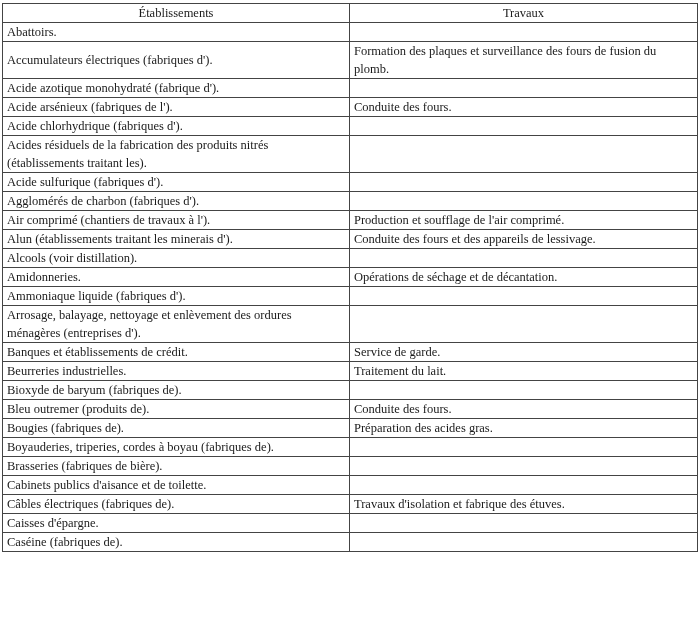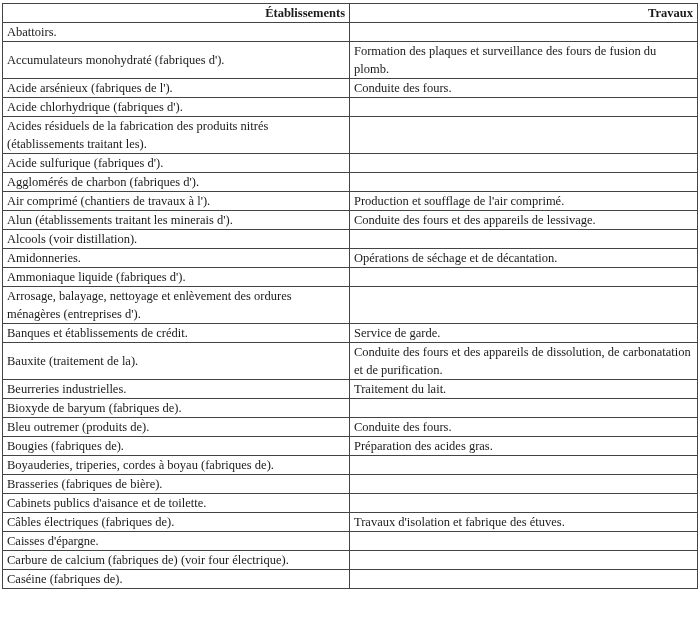--- a/index.html
+++ b/index.html
@@ -27,22 +27,22 @@
     col.c1 { width: 347px; }
     col.c2 { width: 348px; }
     th, td {
       border: 1px solid #444;
       padding: 0 4px;
       vertical-align: middle;
       text-align: left;
       line-height: 18px;
     }
     th {
-      font-weight: bold;
-      text-align: right;
+      font-weight: normal;
+      text-align: center;
       height: 18px;
     }
     td { height: 17px; }
     tr.double td { height: 36px; }
   </style>
 </head>
 <body>
 
 <div class="wrap">
   <table>
@@ -55,22 +55,26 @@
         <th>Établissements</th>
         <th>Travaux</th>
       </tr>
     </thead>
     <tbody id="tbody">
         <tr>
           <td>Abattoirs.</td>
           <td></td>
         </tr>
         <tr class="double">
-          <td>Accumulateurs monohydraté (fabriques d').</td>
+          <td>Accumulateurs électriques (fabriques d').</td>
           <td>Formation des plaques et surveillance des fours de fusion du plomb.</td>
+        </tr>
+        <tr>
+          <td>Acide azotique monohydraté (fabrique d').</td>
+          <td></td>
         </tr>
         <tr>
           <td>Acide arsénieux (fabriques de l').</td>
           <td>Conduite des fours.</td>
         </tr>
         <tr>
           <td>Acide chlorhydrique (fabriques d').</td>
           <td></td>
         </tr>
         <tr class="double">
@@ -106,24 +110,20 @@
           <td></td>
         </tr>
         <tr class="double">
           <td>Arrosage, balayage, nettoyage et enlèvement des ordures ménagères (entreprises d').</td>
           <td></td>
         </tr>
         <tr>
           <td>Banques et établissements de crédit.</td>
           <td>Service de garde.</td>
         </tr>
-        <tr class="double">
-          <td>Bauxite (traitement de la).</td>
-          <td>Conduite des fours et des appareils de dissolution, de carbonatation et de purification.</td>
-        </tr>
         <tr>
           <td>Beurreries industrielles.</td>
           <td>Traitement du lait.</td>
         </tr>
         <tr>
           <td>Bioxyde de baryum (fabriques de).</td>
           <td></td>
         </tr>
         <tr>
           <td>Bleu outremer (produits de).</td>
@@ -147,22 +147,18 @@
         </tr>
         <tr>
           <td>Câbles électriques (fabriques de).</td>
           <td>Travaux d'isolation et fabrique des étuves.</td>
         </tr>
         <tr>
           <td>Caisses d'épargne.</td>
           <td></td>
         </tr>
         <tr>
-          <td>Carbure de calcium (fabriques de) (voir four électrique).</td>
-          <td></td>
-        </tr>
-        <tr>
           <td>Caséine (fabriques de).</td>
           <td></td>
         </tr>
       </tbody>
   </table>
 </div>
 
 </body></html>

